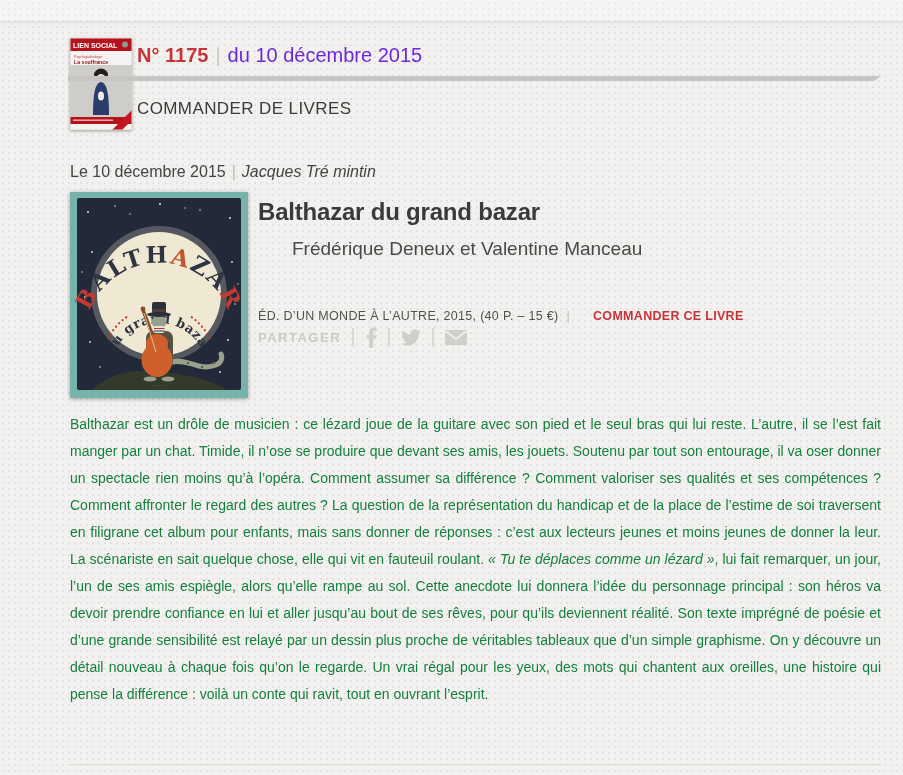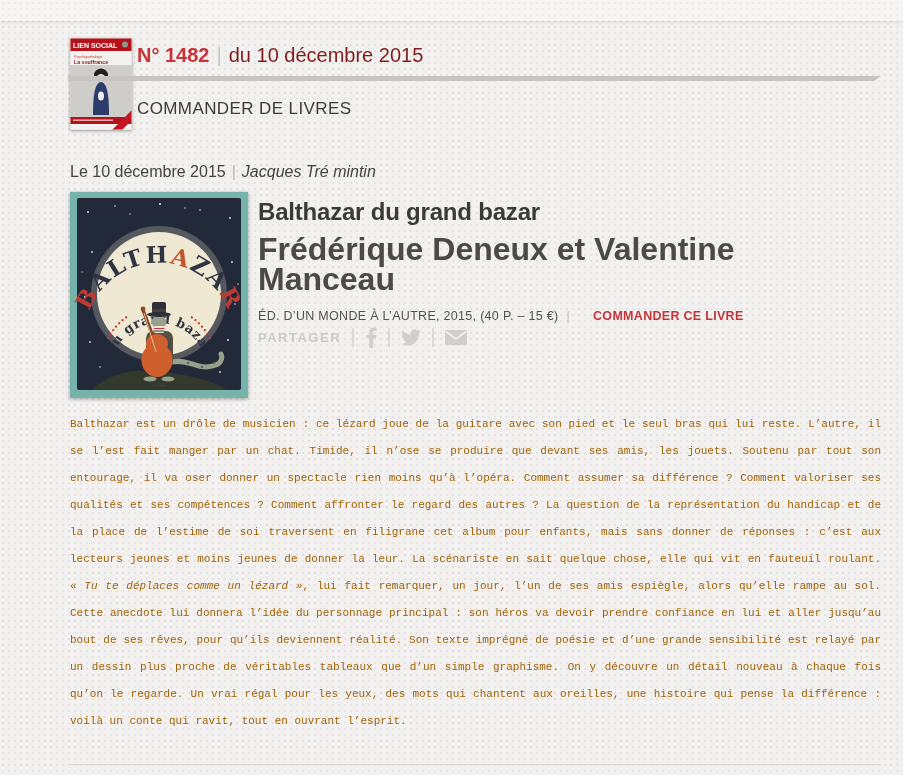--- a/index.html
+++ b/index.html
@@ -27,21 +27,21 @@
     position:absolute; left:68px; top:76px; width:813px; height:5px;
     background:#c6c5c3;
     clip-path:polygon(0 0, 100% 0, calc(100% - 7px) 100%, 0 100%);
   }
   .issue-line{
     position:absolute; left:137px; top:44px;
     font-size:20px; line-height:22px; white-space:nowrap;
   }
   .issue-number{ color:#c6343a; font-weight:bold; }
   .issue-sep{ color:#c9c8c4; padding:0 7px; font-weight:normal; }
-  .issue-date{ color:#7f1d1d; }
+  .issue-date{ color:#6d28d9; }
   .section-title{
     position:absolute; left:137px; top:99px;
     font-size:17px; color:#3c3b39; letter-spacing:0.4px;
   }
   .article-date-line{
     position:absolute; left:70px; top:163px;
     font-size:16px; color:#454442; white-space:nowrap;
   }
   .article-date-sep{ color:#b6b5b1; padding:0 6px; }
   .article-author{ font-style:italic; }
@@ -49,22 +49,23 @@
     position:absolute; left:70px; top:192px; width:178px; height:206px;
     box-shadow:0 1px 4px rgba(0,0,0,0.35);
     background:#76b4ab;
   }
   .book-info{ position:absolute; left:258px; top:197px; width:600px; }
   .book-title{
     font-size:24px; font-weight:bold; color:#3b3a39; line-height:30px;
     letter-spacing:-0.2px;
   }
   .book-authors{
-    font-size:32px; font-weight:bold; color:#4b4a48; line-height:30px;
+    font-size:19px; font-weight:normal; color:#4b4a48; line-height:30px;
     margin-top:7px;
+    margin-left:34px;
   }
   .publisher-line{
     position:absolute; left:258px; top:309px;
     font-size:12.5px; letter-spacing:0.3px; white-space:nowrap;
     color:#53514d; display:flex; align-items:baseline;
   }
   .publisher-sep{ color:#c2c1bd; padding:0 8px; }
   .order-link{
     color:#c6343a; font-weight:bold; text-decoration:none; cursor:pointer;
     letter-spacing:0.3px;
@@ -77,22 +78,22 @@
   .share-label{
     font-size:13px; font-weight:bold; letter-spacing:1.5px; color:#cbcac6;
   }
   .share-sep{
     width:2px; height:19px; background:#dad9d6; margin:0 11px;
   }
   .share-btn{ display:flex; align-items:center; cursor:pointer; }
   .share-btn svg{ display:block; }
   .review{
     position:absolute; left:70px; top:411px; width:811px;
-    font-family:Liberation Mono, monospace;
-    font-size:11px; line-height:27px; text-align:justify; color:#a16207;
+    font-family:Liberation Sans, sans-serif;
+    font-size:14px; line-height:27px; text-align:justify; color:#15803d;
   }
   .review em{ font-style:italic; }
   .bottom-rule{
     position:absolute; left:70px; top:764px; width:811px; height:1px;
     background:#d9d8d5;
   }
 </style>
 </head>
 <body>
 
@@ -112,21 +113,21 @@
     <path d="M23,77 C23,56 25,45 31,44 C37,45 39,56 39,77 Z" fill="#2b3d6b"></path>
     <ellipse cx="31" cy="58" rx="3" ry="4.5" fill="#f0efec"></ellipse>
     <rect x="0" y="79" width="62" height="7" fill="#b5121b"></rect>
     <rect x="3" y="81.5" width="40" height="1.4" fill="#e9b9bb"></rect>
     <polygon points="42,92 62,72 62,82 52,92" fill="#c01722"></polygon>
     <rect x="0" y="0" width="62" height="92" fill="none" stroke="#d8d6d2" stroke-width="1"></rect>
   </svg>
 </a>
 
 <div class="issue-line">
-  <span class="issue-number">N° 1482</span><span class="issue-sep">|</span><span class="issue-date">du 10 décembre 2015</span>
+  <span class="issue-number">N° 1175</span><span class="issue-sep">|</span><span class="issue-date">du 10 décembre 2015</span>
 </div>
 
 <div class="header-rule"></div>
 
 <div class="section-title">COMMANDER DE LIVRES</div>
 
 <div class="article-date-line">
   <span>Le 10 décembre 2015</span><span class="article-date-sep">|</span><span class="article-author">Jacques Tré mintin</span>
 </div>
 

